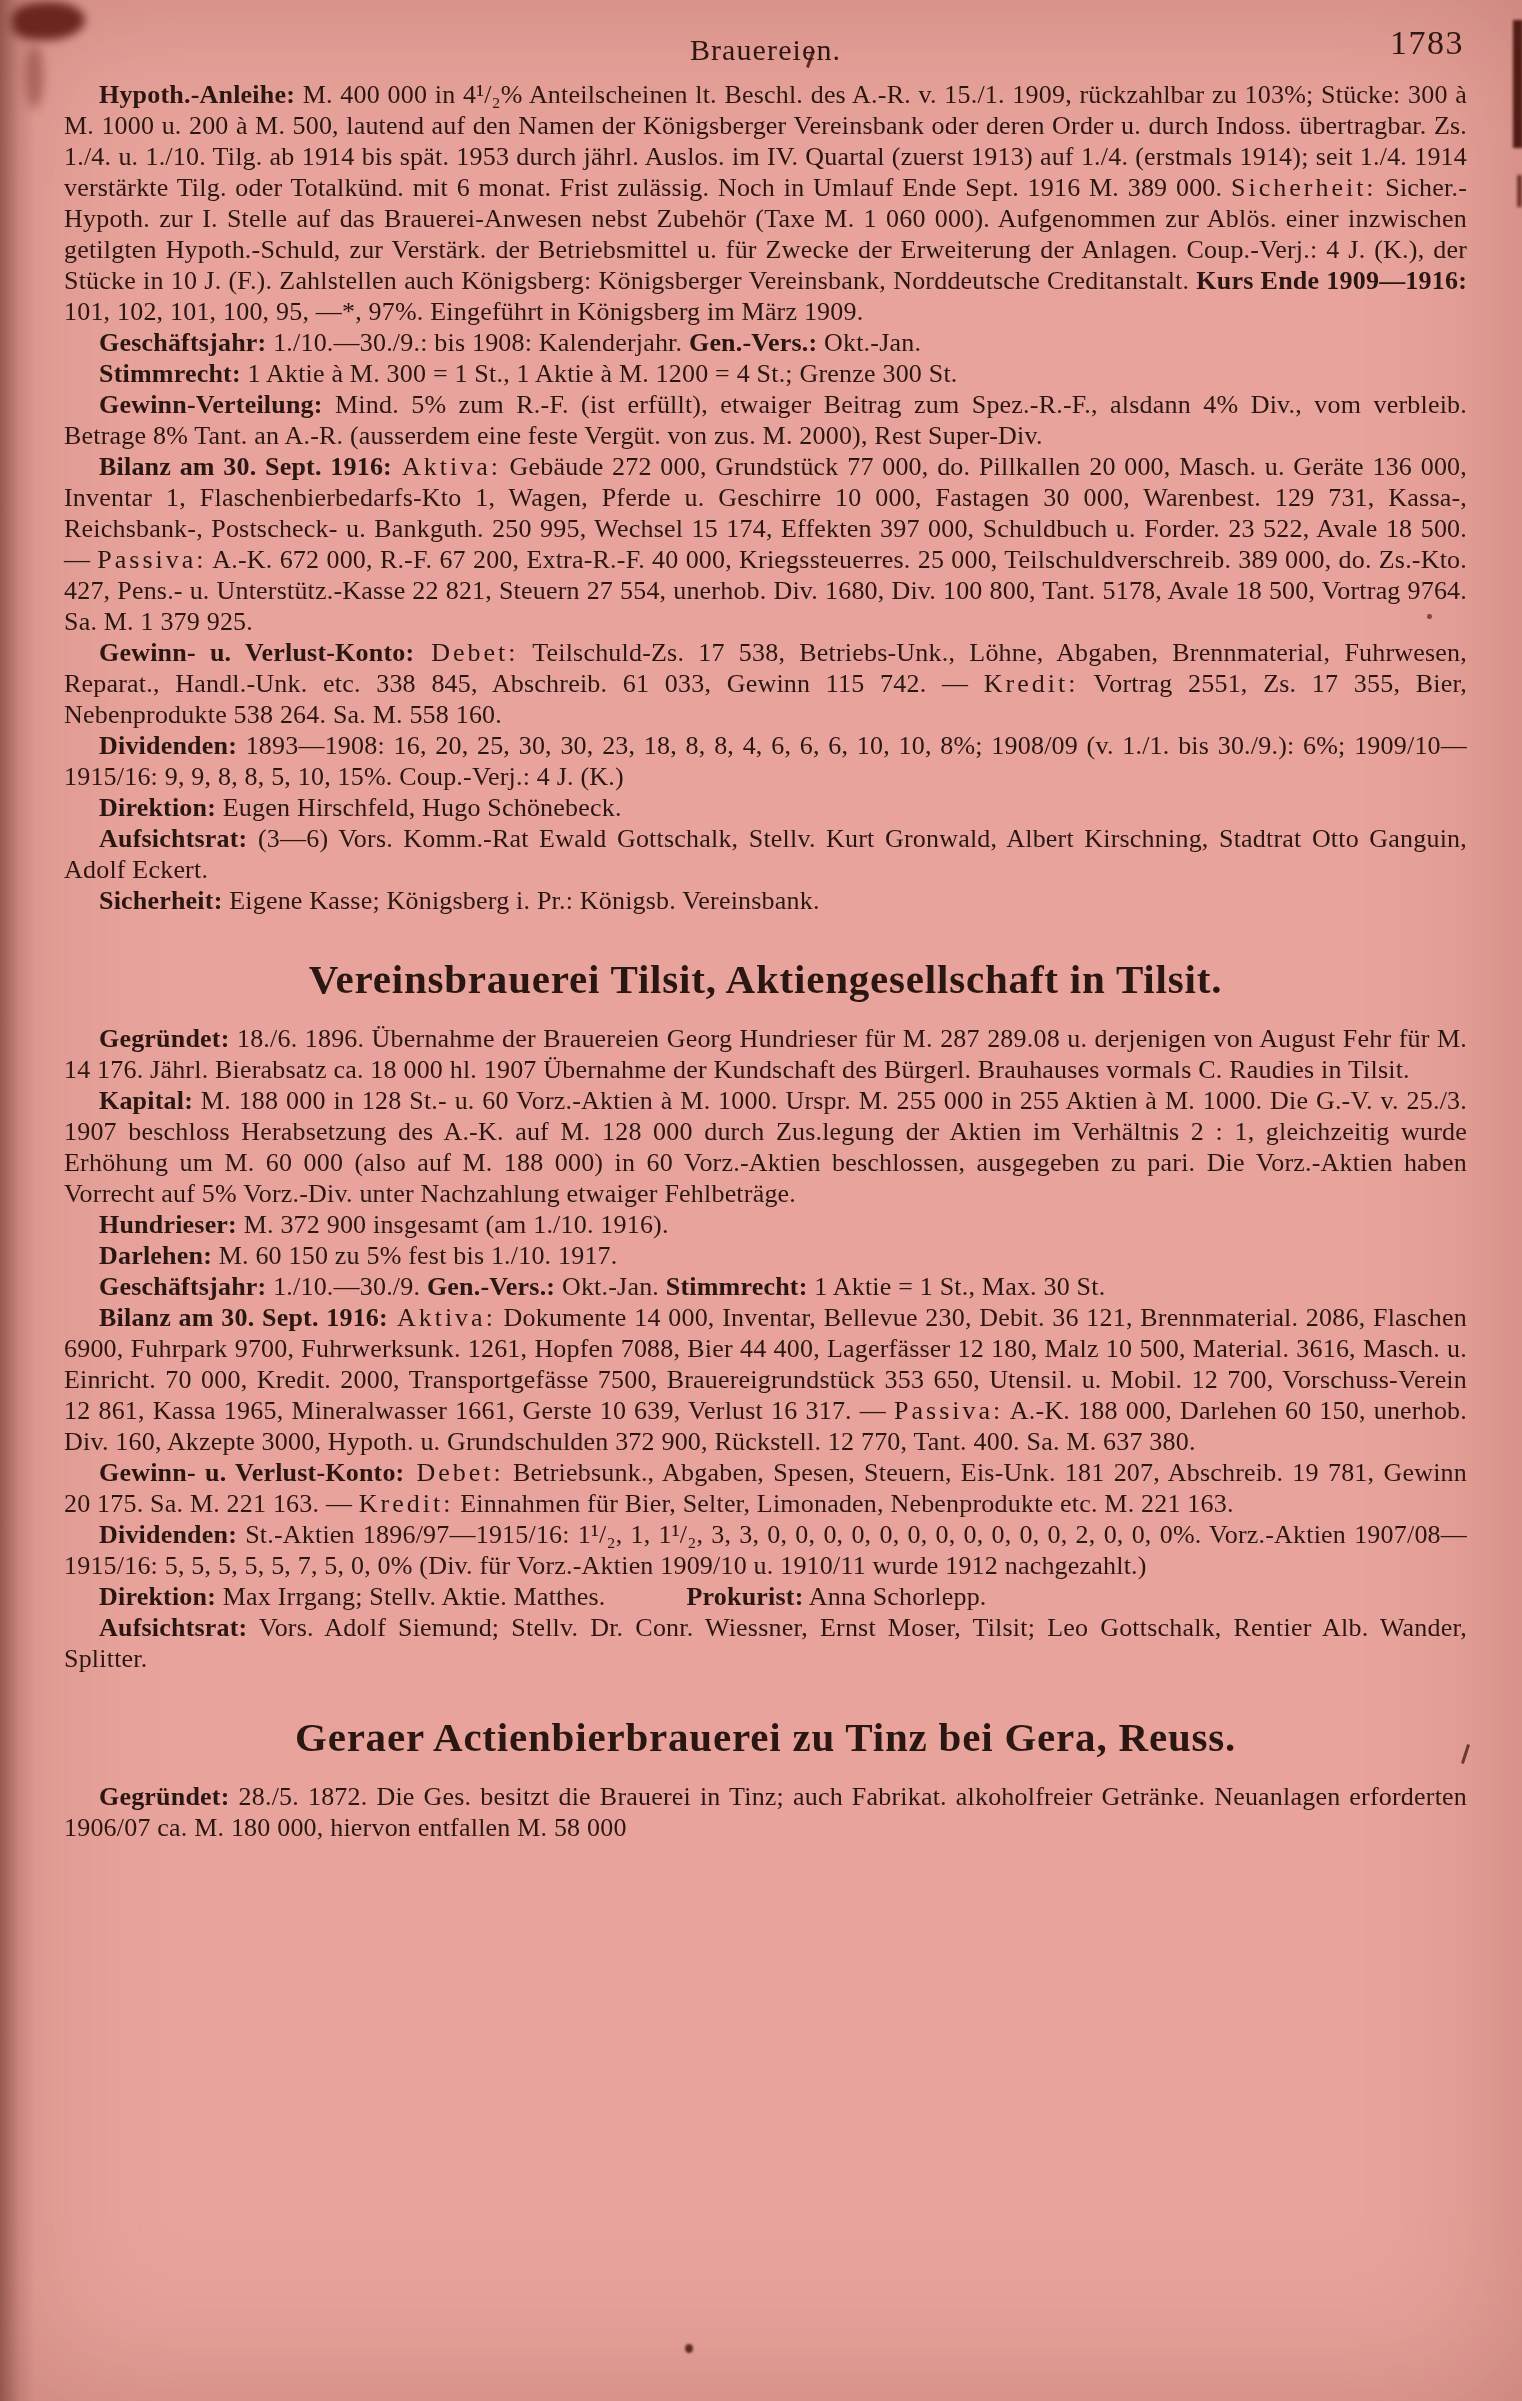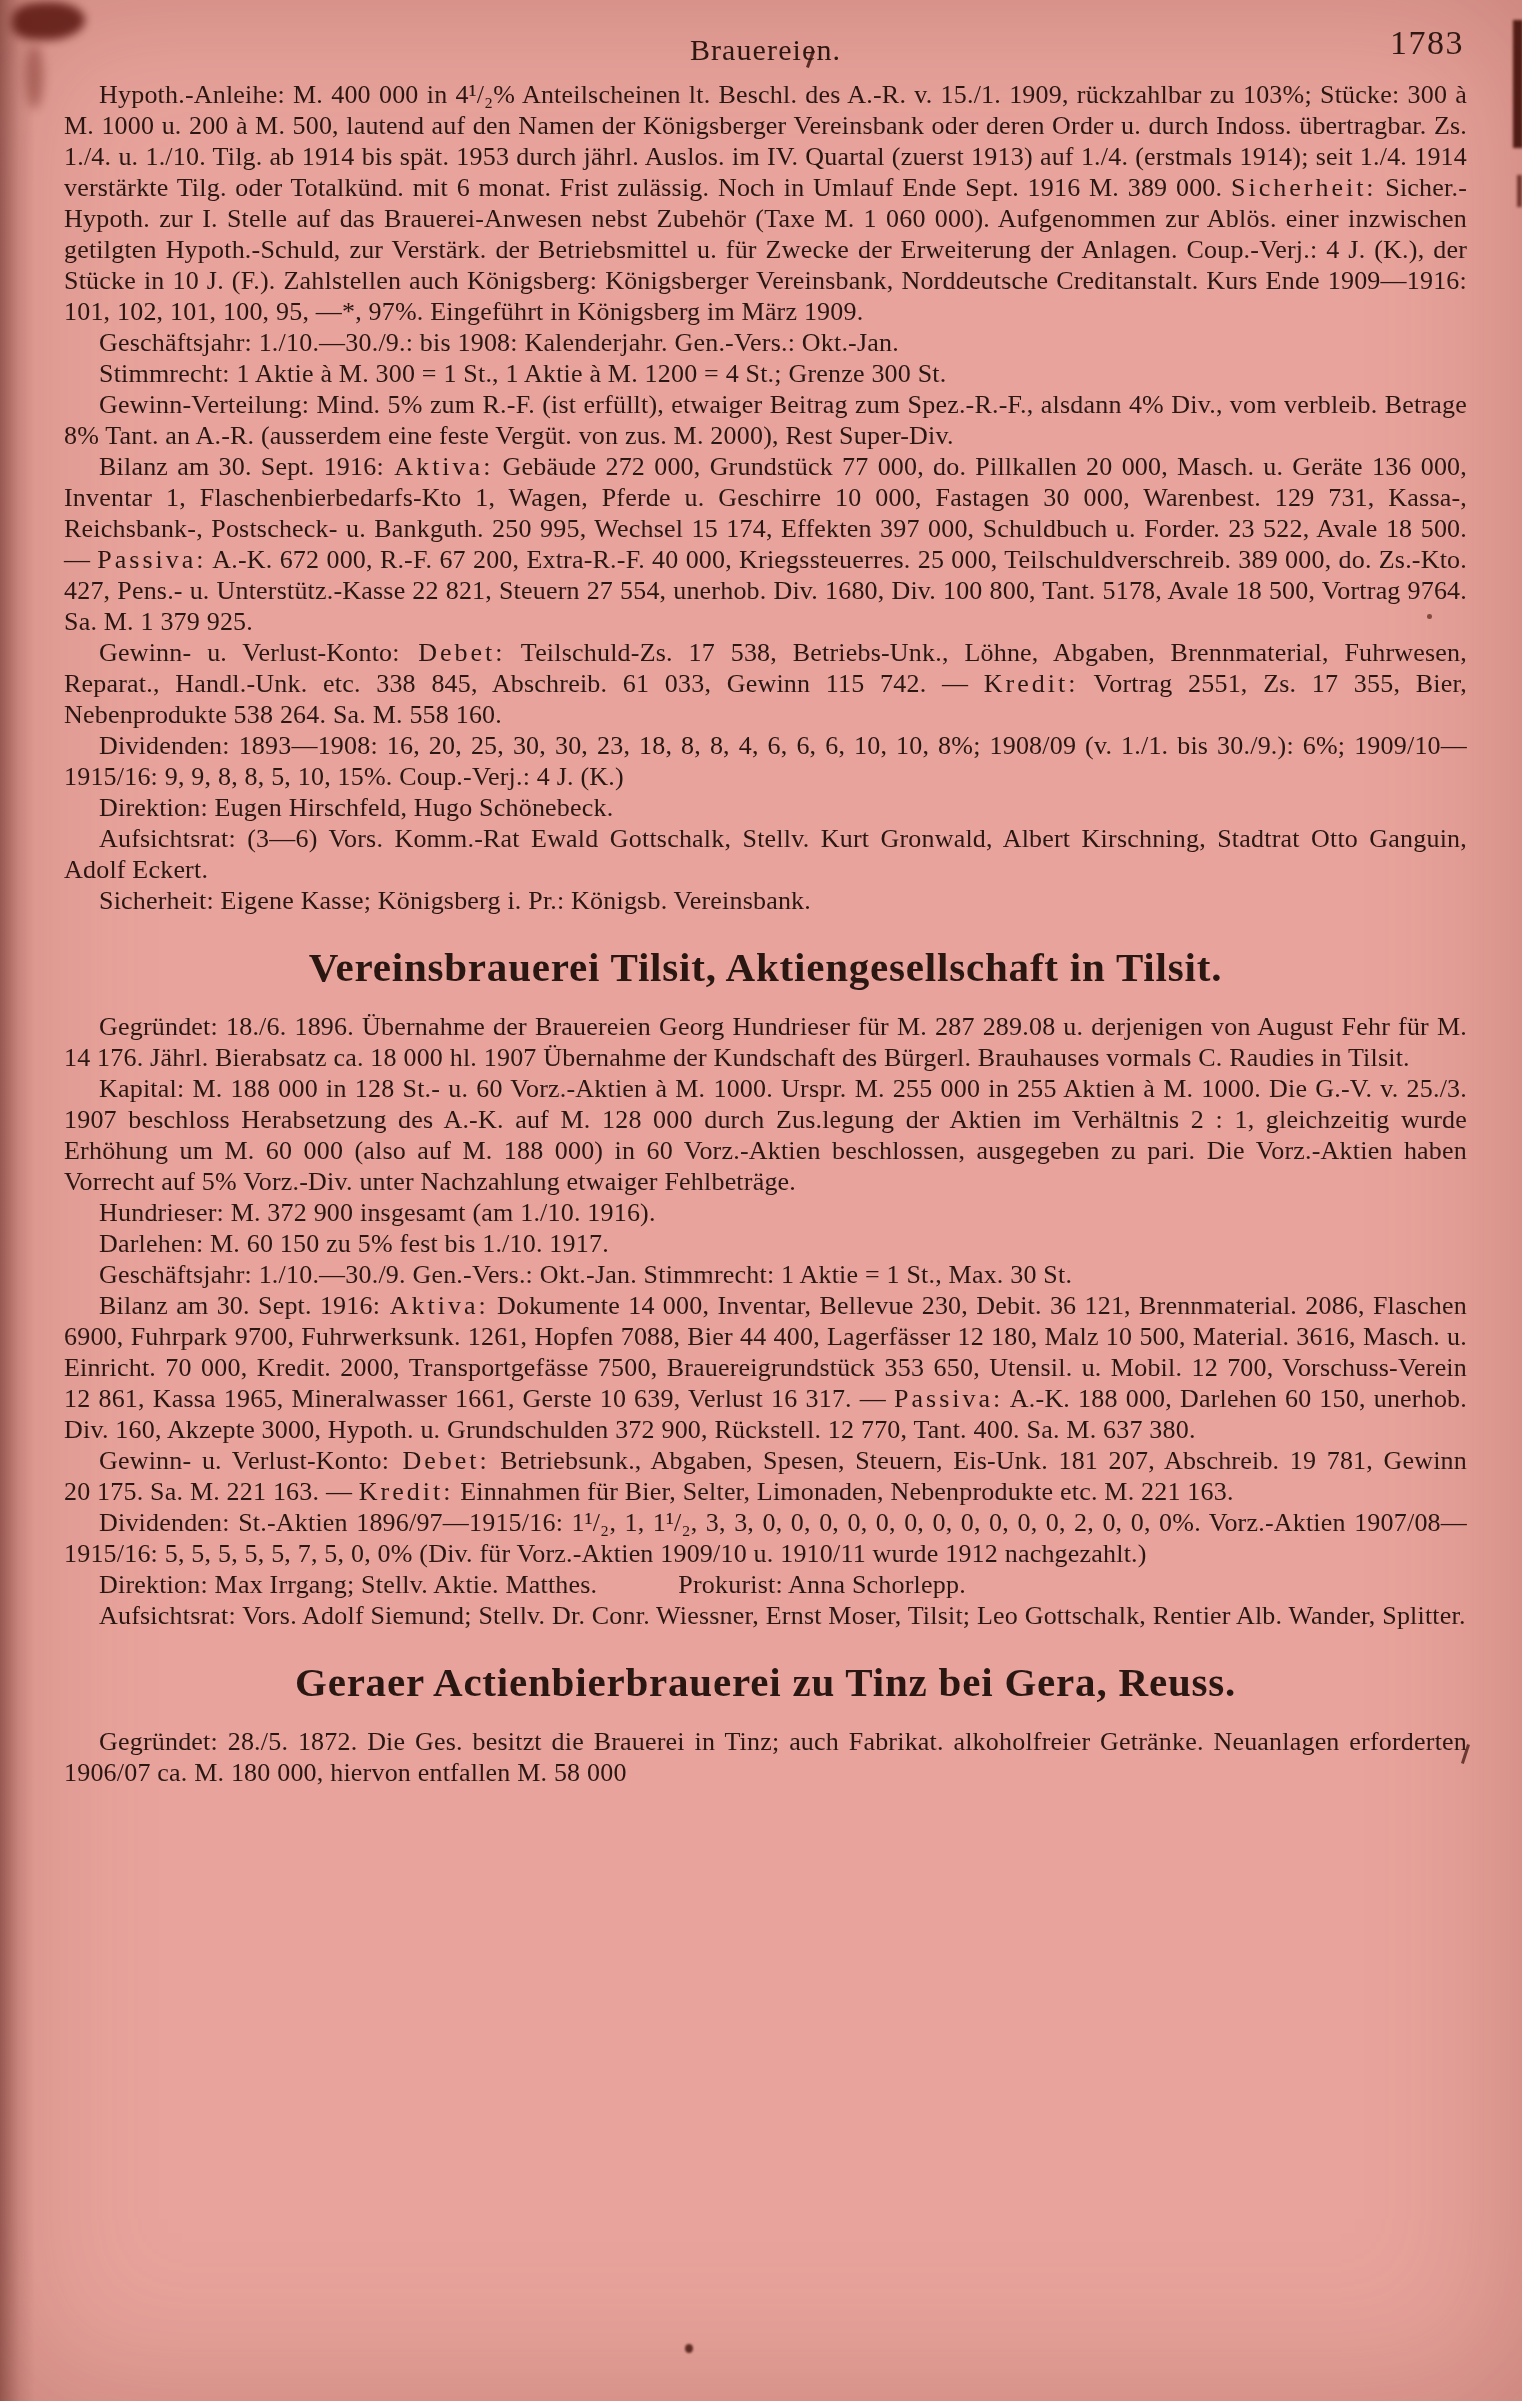--- a/index.html
+++ b/index.html
@@ -25,25 +25,25 @@
   .speck-1 { position:absolute; left:685px; top:2344px; width:7.6px; height:9px; background:#3a0f09; border-radius:50%; filter:blur(0.8px); opacity:.8; z-index:4; }
   .speck-2 { position:absolute; right:91px; top:614px; width:4.6px; height:4.6px; background:#401008; border-radius:50%; opacity:.6; z-index:4; }
 
   .page { position:relative; padding:24px 56px 0 64px; z-index:1; }
   .page-header { position:relative; height:44px; margin-bottom:10.7px; }
   .running-title { position:absolute; left:50%; transform:translateX(-50%); top:9px; font-size:30px; letter-spacing:1.1px; }
   .page-number { position:absolute; right:3px; top:0; font-size:34px; letter-spacing:1.5px; }
 
   .content { font-size:26px; line-height:31px; text-align:justify; letter-spacing:0.2px; }
   p.para { text-indent:35px; }
-  .lead { font-weight:400; }
+  .lead { font-weight:700; }
   .spaced { letter-spacing:3px; }
   .gap { margin-left:81px; }
   h2.entry-heading { font-size:41px; line-height:1.15; font-weight:700; text-align:center;
-    margin:28px 0 20px; letter-spacing:0.8px; }
+    margin:40px 0 20px; letter-spacing:0.8px; }
 </style>
 </head>
 <body>
 
 <div class="edge-left"></div>
 <div class="stain-tl"></div>
 <div class="streak-tl"></div>
 <div class="mark-r1"></div>
 <div class="mark-r2"></div>
 <div class="slash-1"></div>

